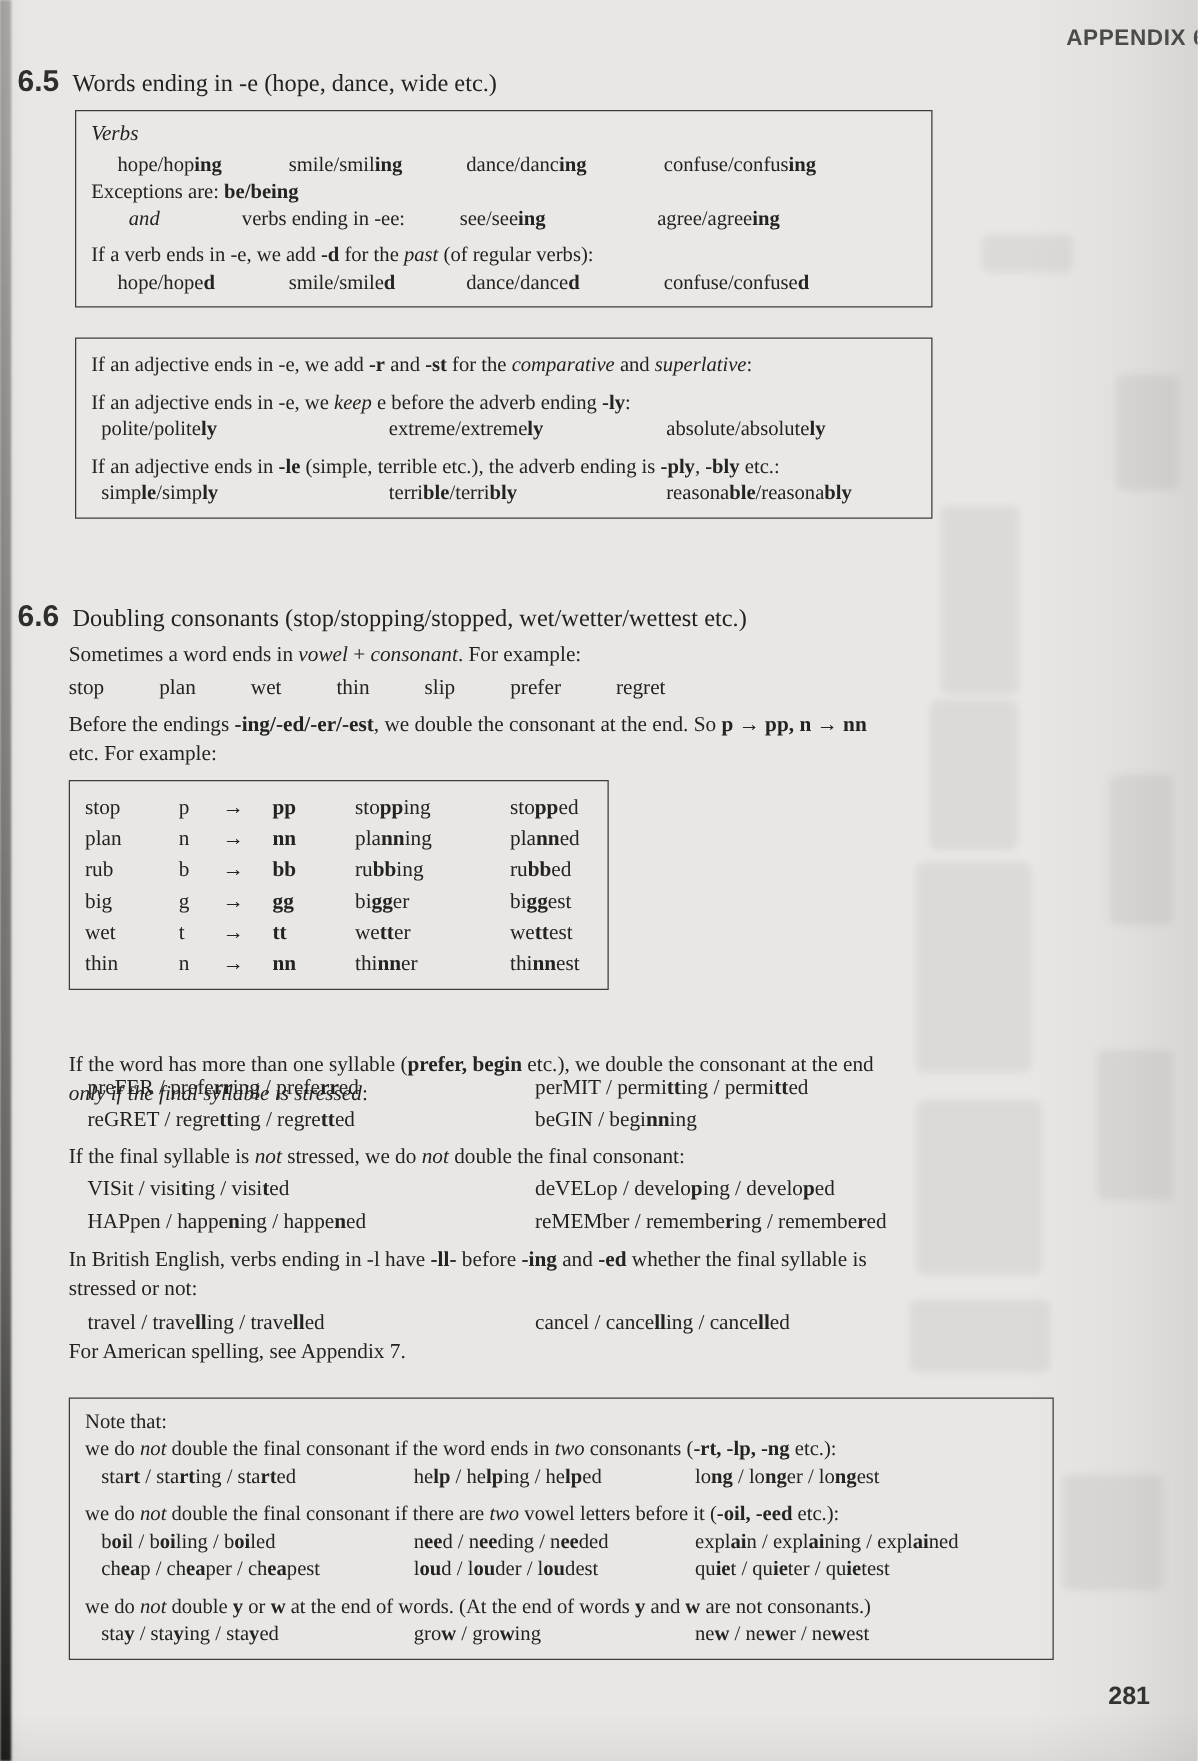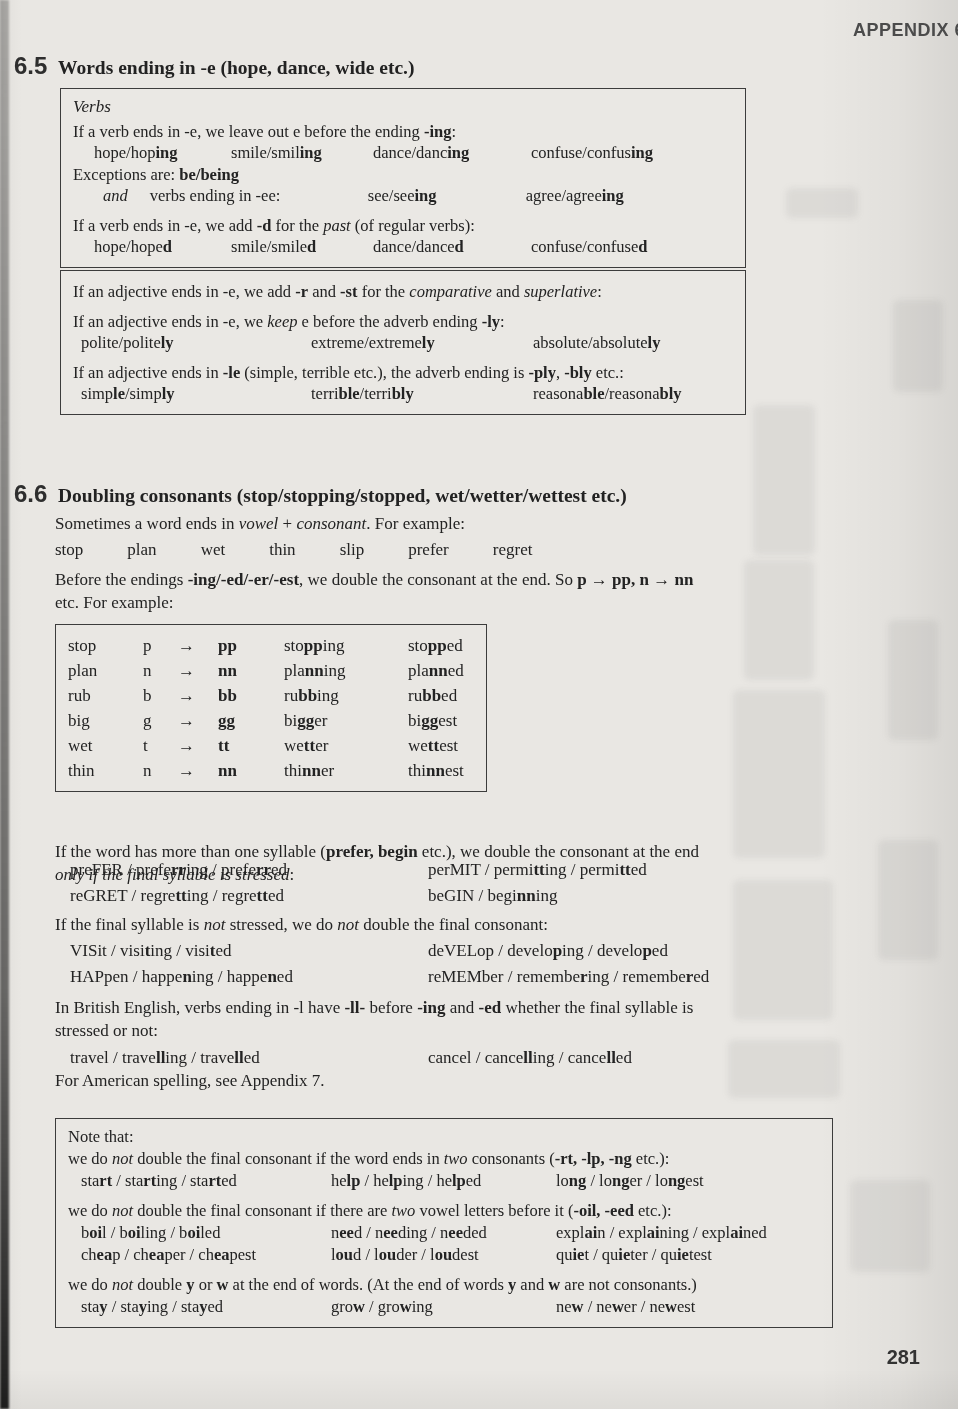--- a/index.html
+++ b/index.html
@@ -27,60 +27,60 @@
     font-family:"Liberation Sans","DejaVu Sans",sans-serif;
     font-weight:bold;font-size:18px;color:#4b4b4b;letter-spacing:0.5px;
     white-space:nowrap;
   }
   .sec-head{position:absolute;left:14px;white-space:nowrap;}
   .secnum{
     display:inline-block;width:44px;
     font-family:"Liberation Sans","DejaVu Sans",sans-serif;
     font-weight:bold;font-size:24px;color:#2e2e2e;vertical-align:baseline;
   }
-  .sectitle{display:inline;font-size:19.5px;font-weight:bold;color:#222;}
+  .sectitle{display:inline;font-size:19.5px;font-weight:normal;color:#222;}
   .h65{top:52px;}
   .h66{top:480px;}
   .rulebox{
     position:absolute;border:1.6px solid #3c3c3c;background:rgba(255,255,255,0.06);
     padding:7px 12px 9px 12px;font-size:16.5px;line-height:21.5px;
   }
   .box-verbs{top:88px;left:60px;width:660px;}
   .box-adj{top:270px;left:60px;width:660px;}
   .boxhead{font-style:italic;font-size:17px;margin-bottom:3px;}
   .rule{margin-top:3px;}
   .grp{margin-top:8px;}
   .exrow4{display:flex;padding-left:21px;}
   .exrow4 .c1{width:137px;}
   .exrow4 .c2{width:142px;}
   .exrow4 .c3{width:158px;}
   .androw{display:flex;padding-left:30px;}
   .androw .and{font-style:italic;margin-right:22px;}
-  .androw .lbl{width:218px;}
+  .androw .lbl{width:218px;text-align:center;}
   .androw .c3{width:158px;}
   .exrow3{display:flex;padding-left:8px;}
   .exrow3 .c1{width:230px;}
   .exrow3 .c2{width:222px;}
   .body-p{position:absolute;left:55px;font-size:17px;line-height:23px;color:#232323;white-space:nowrap;}
   .wordrow{position:absolute;left:55px;display:flex;gap:44px;font-size:17px;}
   .tablebox{
     position:absolute;top:624px;left:55px;width:406px;
     border:1.6px solid #3c3c3c;padding:8px 12px;font-size:17px;line-height:25px;
   }
   .trow{display:flex;}
   .trow .t1{width:75px;}
   .trow .t2{width:35px;}
   .trow .t3{width:40px;}
   .trow .t4{width:66px;}
   .trow .t5{width:124px;}
   .ex2{position:absolute;left:70px;display:flex;font-size:17px;line-height:26px;white-space:nowrap;}
   .ex2 .c1{width:358px;}
   .notebox{
     position:absolute;top:1118px;left:55px;width:762px;
-    border:1.6px solid #3c3c3c;padding:7px 2px 9px 12px;
+    border:1.6px solid #3c3c3c;padding:7px 12px 9px 12px;
     font-size:16.5px;line-height:22px;
   }
   .notebox .exrowN{display:flex;padding-left:13px;}
   .notebox .exrowN .c1{width:250px;}
   .notebox .exrowN .c2{width:225px;}
   .pagenum{
     position:absolute;top:1346px;right:38px;
     font-family:"Liberation Sans","DejaVu Sans",sans-serif;
     font-weight:bold;font-size:20px;color:#333;
   }
@@ -106,21 +106,20 @@
   <div class="smudge" style="left:850px;top:1180px;width:80px;height:92px;"></div>
 
   <div class="appendix">APPENDIX 6</div>
 
   <div class="sec-head h65">
     <span class="secnum">6.5</span><span class="sectitle">Words ending in -e (hope, dance, wide etc.)</span>
   </div>
 
   <div class="rulebox box-verbs">
     <div class="boxhead">Verbs</div>
-    <div class="rule">If a verb ends in -e, we leave out e before the ending <b>-ing</b>:</div>
     <div class="exrow4">
       <span class="c1">hope/hop<b>ing</b></span>
       <span class="c2">smile/smil<b>ing</b></span>
       <span class="c3">dance/danc<b>ing</b></span>
       <span class="c4">confuse/confus<b>ing</b></span>
     </div>
     <div>Exceptions are: <b>be/being</b></div>
     <div class="androw">
       <span class="and">and</span>
       <span class="lbl">verbs ending in -ee:</span>

